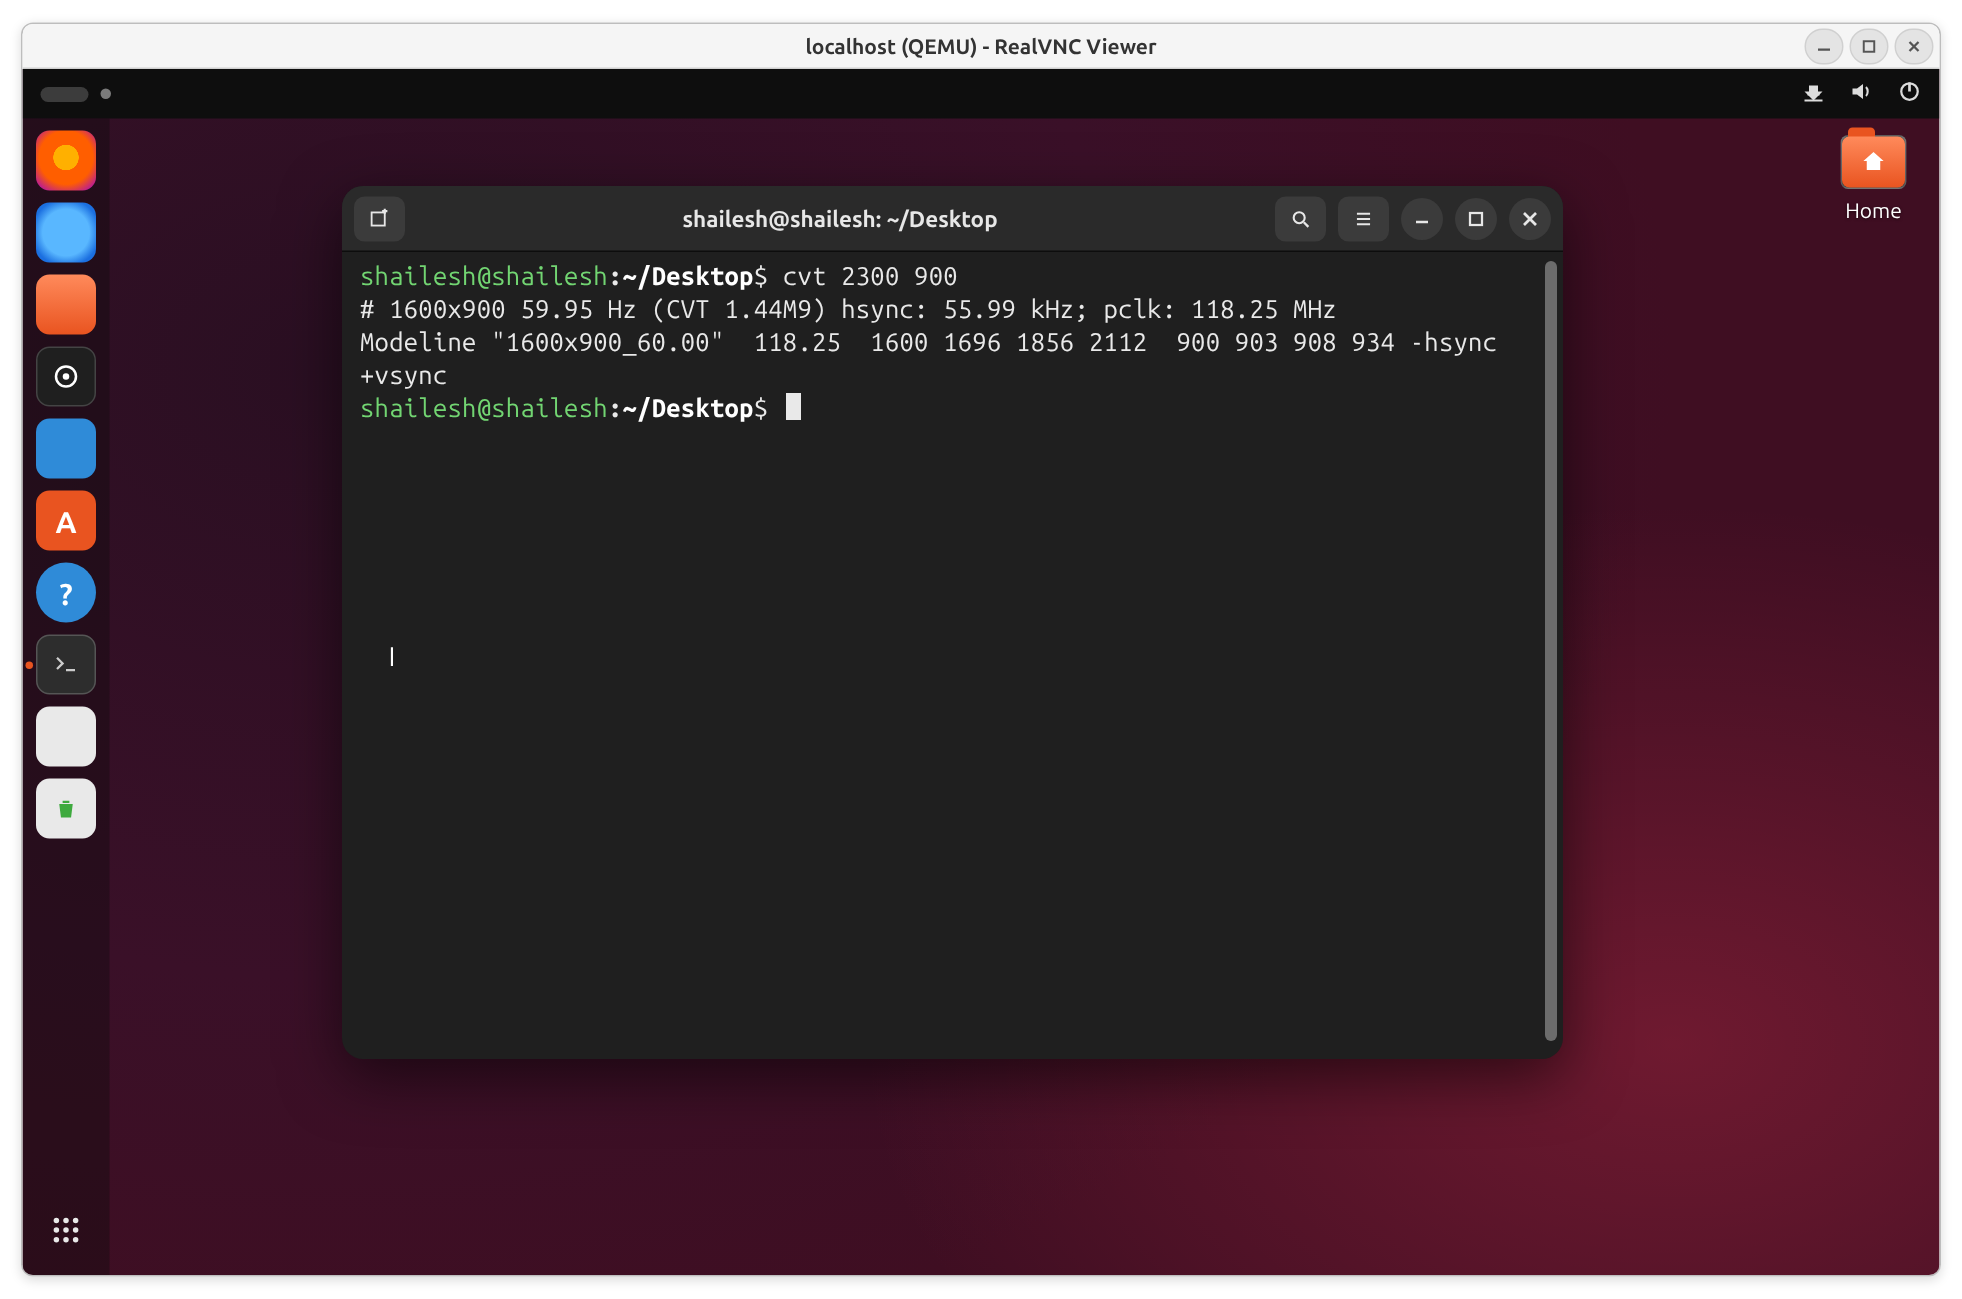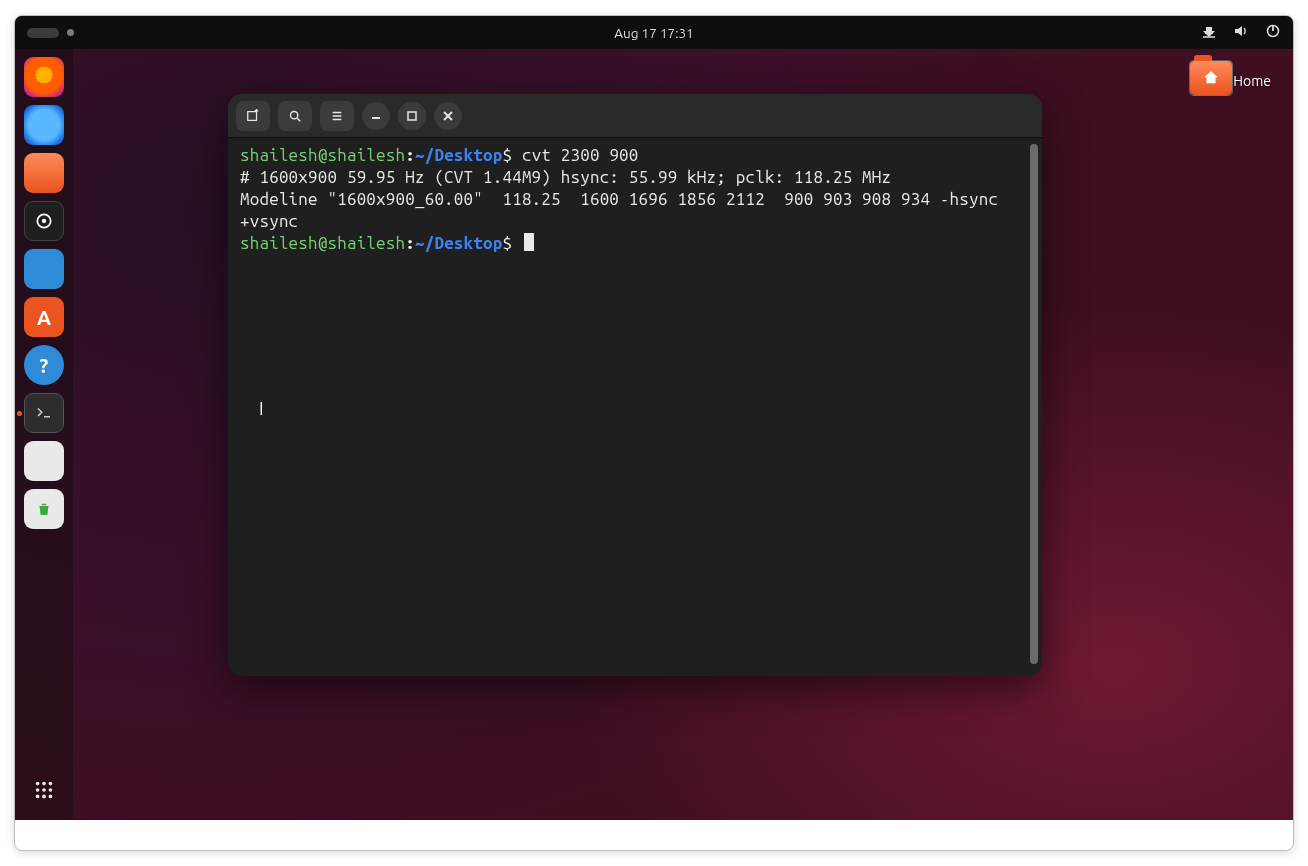--- a/index.html
+++ b/index.html
@@ -28,58 +28,78 @@
 .topbar svg{width:16px;height:16px;fill:#dcdcdc}
 
 
 .dock{position:absolute;left:0;top:33px;bottom:0;width:58px;background:rgba(20,10,16,.45);display:flex;flex-direction:column;align-items:center;padding-top:8px;gap:8px}
 .dock .app{width:40px;height:40px;border-radius:9px;display:flex;align-items:center;justify-content:center;position:relative}
 .dock .app.active::before{content:"";position:absolute;left:-8px;top:17px;width:5px;height:5px;border-radius:50%;background:#e95420}
 .dock .spacer{flex:1}
 .dock .show-apps{width:40px;height:40px;display:flex;align-items:center;justify-content:center;margin-bottom:10px}
 
 
-.home-icon{position:absolute;right:22px;top:44px;display:flex;align-items:center;color:#fff;font-size:14px;text-shadow:0 1px 2px rgba(0,0,0,.6)}
+.home-icon{position:absolute;right:22px;top:44px;display:flex;flex-direction:column;align-items:center;color:#fff;font-size:14px;text-shadow:0 1px 2px rgba(0,0,0,.6)}
 .home-icon .folder{width:44px;height:36px;border-radius:5px;background:linear-gradient(#5b5b5b,#3e3e3e);border:1px solid rgba(255,255,255,.15);display:flex;align-items:center;justify-content:center;margin-bottom:6px;position:relative}
 .home-icon .folder::before{content:"";position:absolute;left:4px;top:-6px;width:18px;height:8px;border-radius:3px 3px 0 0;background:#e95420}
 .home-icon .folder::after{content:"";position:absolute;left:0;top:0;width:100%;height:100%;border-radius:5px;background:linear-gradient(#ff8a5b,#e95420);}
 .home-icon .folder svg{position:relative;z-index:2;width:18px;height:18px;fill:#fff}
 
 
 .term{position:absolute;left:213px;top:78px;width:814px;height:582px;border-radius:14px;overflow:hidden;background:#1f1f1f;box-shadow:0 12px 40px rgba(0,0,0,.55)}
 .term-titlebar{height:44px;background:#2a2a2a;display:flex;align-items:center;padding:0 8px;gap:8px;color:#e7e7e7;font-weight:600;font-size:15px;border-bottom:1px solid #0d0d0d}
 .term-titlebar .tbtn{width:34px;height:30px;border-radius:7px;background:#3b3b3b;display:flex;align-items:center;justify-content:center}
 .term-titlebar .title{flex:1;text-align:center}
 .term-titlebar .circ{width:28px;height:28px;border-radius:50%;background:#3b3b3b;display:flex;align-items:center;justify-content:center}
 .term-titlebar svg{width:14px;height:14px;fill:#e7e7e7;stroke:#e7e7e7}
 .term-body{position:relative;padding:6px 10px 6px 12px;height:calc(100% - 44px);font-family:"Ubuntu Mono","DejaVu Sans Mono",Menlo,Consolas,monospace;font-size:17px;line-height:22px;color:#e9e9e9;letter-spacing:.2px;white-space:pre-wrap;word-break:break-word}
 .term-body .prompt-user{color:#72d572;font-weight:normal}
-.term-body .prompt-path{color:#3b82f6;font-weight:bold}
+.term-body .prompt-path{color:#ffffff;font-weight:bold}
 .term-body .cursor{display:inline-block;width:10px;height:18px;background:#e9e9e9;vertical-align:-2px;margin-left:2px}
 .term-scroll{position:absolute;right:4px;top:6px;width:8px;height:520px;border-radius:5px;background:#6c6c6c}
 
 
 .text-cursor{position:absolute;left:244px;top:382px;color:#fff;font-size:18px;pointer-events:none}
 
 .colon{color:#e9e9e9;font-weight:bold}
 .dollar{color:#e9e9e9}
 </style>
 </head>
 <body>
 
 <div class="vnc-frame">
+  <div class="vnc-titlebar">
+    <div class="vnc-title">localhost (QEMU) - RealVNC Viewer</div>
+    <div class="vnc-controls">
+      <div class="vnc-btn">
+          <svg viewBox="0 0 10 10">
+            <line x1="1" y1="7" x2="9" y2="7" stroke="#555" stroke-width="1.5"></line>
+          </svg>
+        </div>
+      <div class="vnc-btn">
+          <svg viewBox="0 0 10 10">
+            <rect x="1.5" y="1.5" width="7" height="7" fill="none" stroke="#555" stroke-width="1.3"></rect>
+          </svg>
+        </div>
+      <div class="vnc-btn">
+          <svg viewBox="0 0 10 10">
+            <line x1="2" y1="2" x2="8" y2="8" stroke="#555" stroke-width="1.5"></line>
+            <line x1="8" y1="2" x2="2" y2="8" stroke="#555" stroke-width="1.5"></line>
+          </svg>
+        </div>
+    </div>
+  </div>
 
   <div class="desktop">
 
     <div class="topbar">
       <div style="display:flex;align-items:center">
         <div class="pill"></div>
         <div class="pill-dot"></div>
       </div>
-      <div class="center"><span>Aug 17  17:31</span></div>
       <div class="right">
         <span><svg viewBox="0 0 16 16">
               <path d="M8 2l6 6h-3v4H5V8H2z" transform="rotate(180 8 8)"></path>
               <path d="M2 14h12M4 10h8M6 6h4" stroke="#dcdcdc" stroke-width="1.4" fill="none"></path>
             </svg></span>
         <span><svg viewBox="0 0 16 16">
               <path d="M2 6h3l4-3v10l-4-3H2z"></path>
               <path d="M11 5c1.5 1.5 1.5 4.5 0 6" fill="none" stroke="#dcdcdc" stroke-width="1.4"></path>
             </svg></span>
         <span><svg viewBox="0 0 16 16">
@@ -144,20 +164,21 @@
 
     <div class="term">
       <div class="term-titlebar">
         <div class="tbtn">
             <svg viewBox="0 0 16 16">
               <rect x="2" y="3" width="10" height="10" fill="none" stroke="#e7e7e7" stroke-width="1.4"></rect>
               <line x1="10" y1="2" x2="14" y2="2" stroke="#e7e7e7" stroke-width="1.6"></line>
               <line x1="12" y1="0" x2="12" y2="4" stroke="#e7e7e7" stroke-width="1.6"></line>
             </svg>
           </div>
+        <div class="title">shailesh@shailesh: ~/Desktop</div>
         <div class="tbtn">
             <svg viewBox="0 0 16 16">
               <circle cx="7" cy="7" r="4.2" fill="none" stroke-width="1.6"></circle>
               <line x1="10.5" y1="10.5" x2="14" y2="14" stroke-width="1.8"></line>
             </svg>
           </div>
         <div class="tbtn">
             <svg viewBox="0 0 16 16">
               <line x1="3" y1="4" x2="13" y2="4" stroke-width="1.6"></line>
               <line x1="3" y1="8" x2="13" y2="8" stroke-width="1.6"></line>

